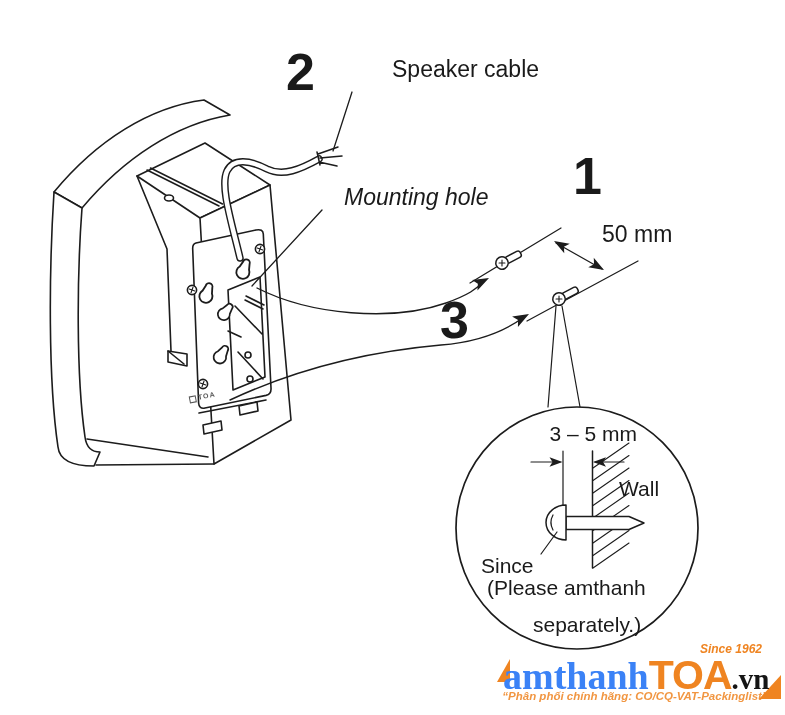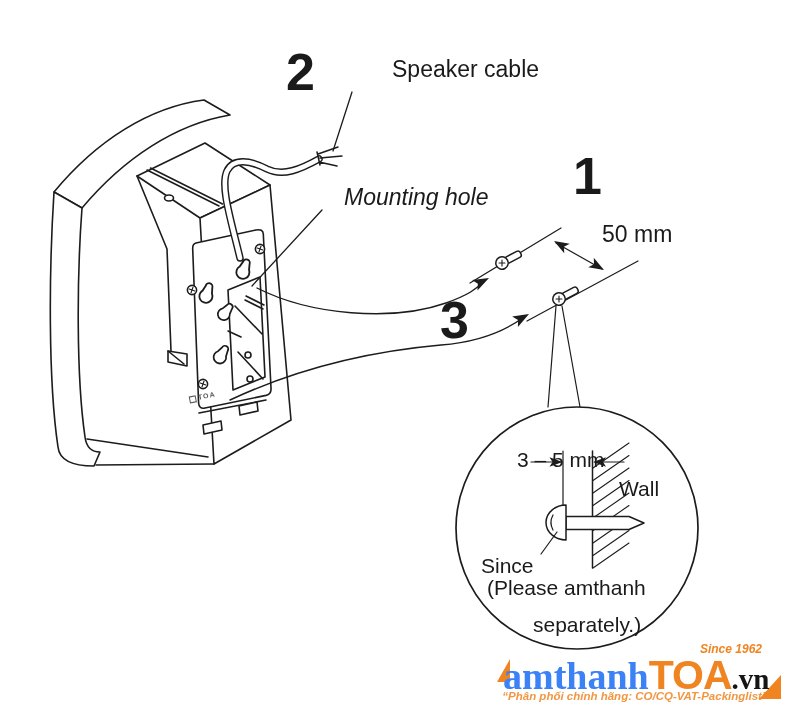--- a/index.html
+++ b/index.html
@@ -149,21 +149,21 @@
     </g>
   </svg>
 
   <div class="num" style="left:286px;top:46px;">2</div>
   <div class="lbl" style="left:348px;top:57px;margin-left:44px;">Speaker cable</div>
   <div class="lbl" style="left:344px;top:185px;font-style:italic;">Mounting hole</div>
   <div class="num" style="left:573px;top:150px;">1</div>
   <div class="lbl" style="left:579px;top:222px;margin-left:23px;">50 mm</div>
   <div class="num" style="left:440px;top:294px;">3</div>
 
-  <div class="detail-lbl" style="left:517px;top:423px;width:120px;text-align:left;margin-top:26px;">3 – 5 mm</div>
+  <div class="detail-lbl" style="left:517px;top:423px;width:120px;text-align:right;">3 – 5 mm</div>
   <div class="detail-lbl" style="left:619px;top:478px;">Wall</div>
   <div class="detail-lbl" style="left:481px;top:555px;">Since</div>
   <div class="detail-lbl" style="left:487px;top:577px;">(Please amthanh</div>
   <div class="detail-lbl" style="left:533px;top:597px;margin-top:17px;">separately.)</div>
 
   <div class="panel-brand"><span class="mark"></span><span>TOA</span></div>
 
   <div class="watermark">
     <div class="wm-since">Since 1962</div>
     <div class="wm-brandline">

